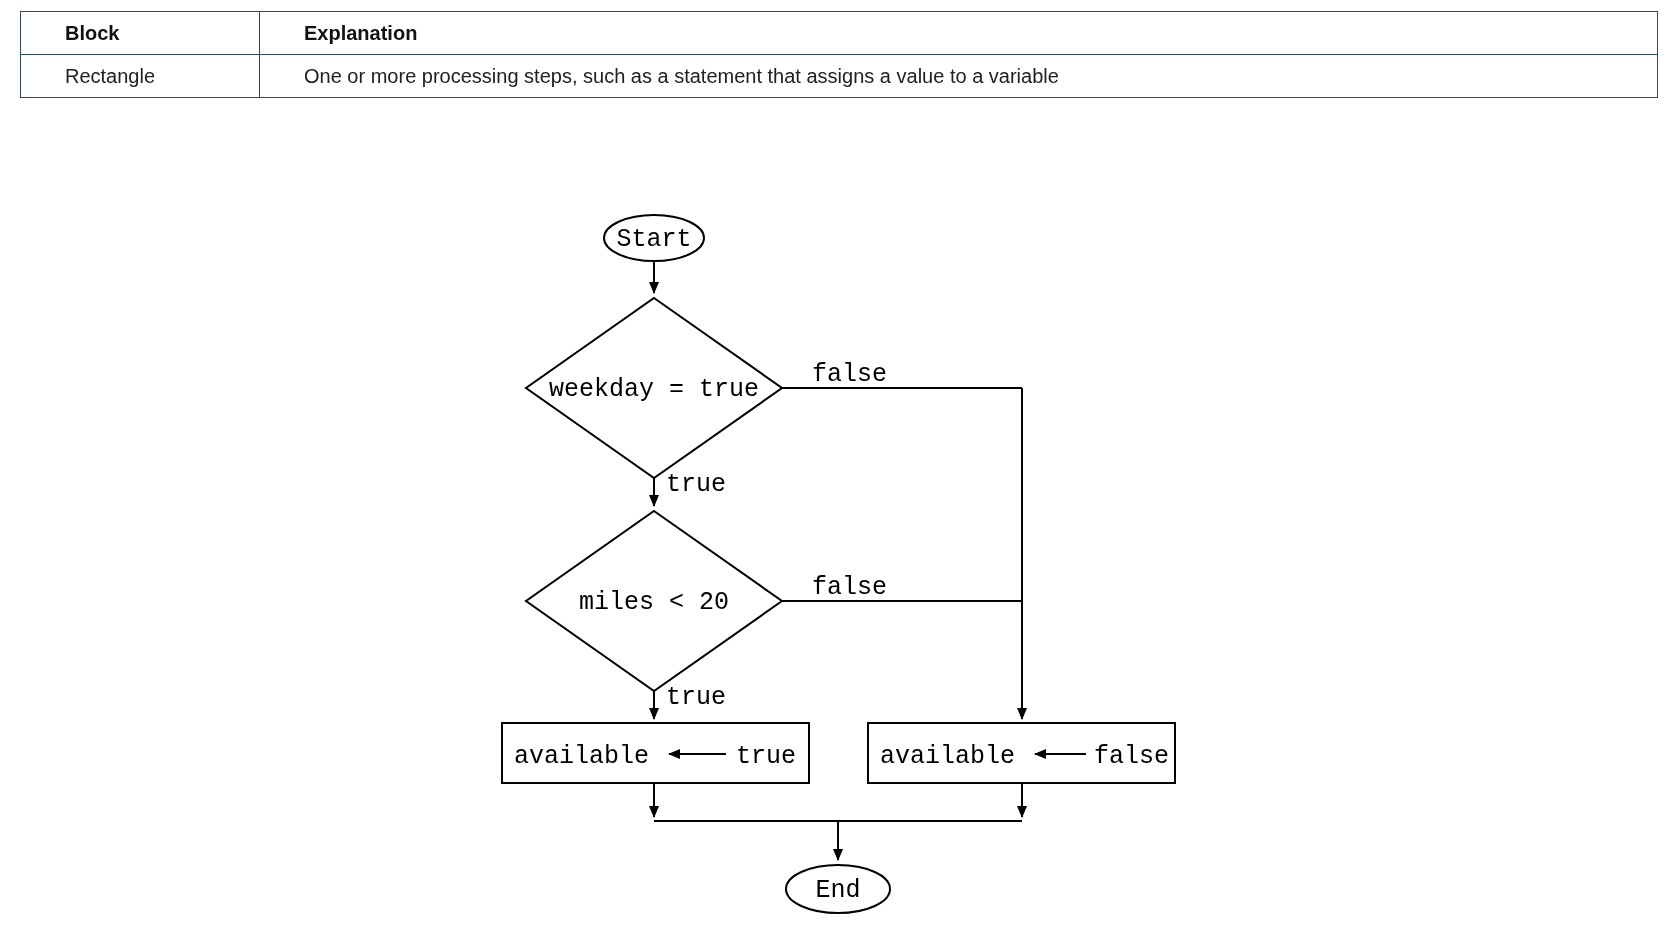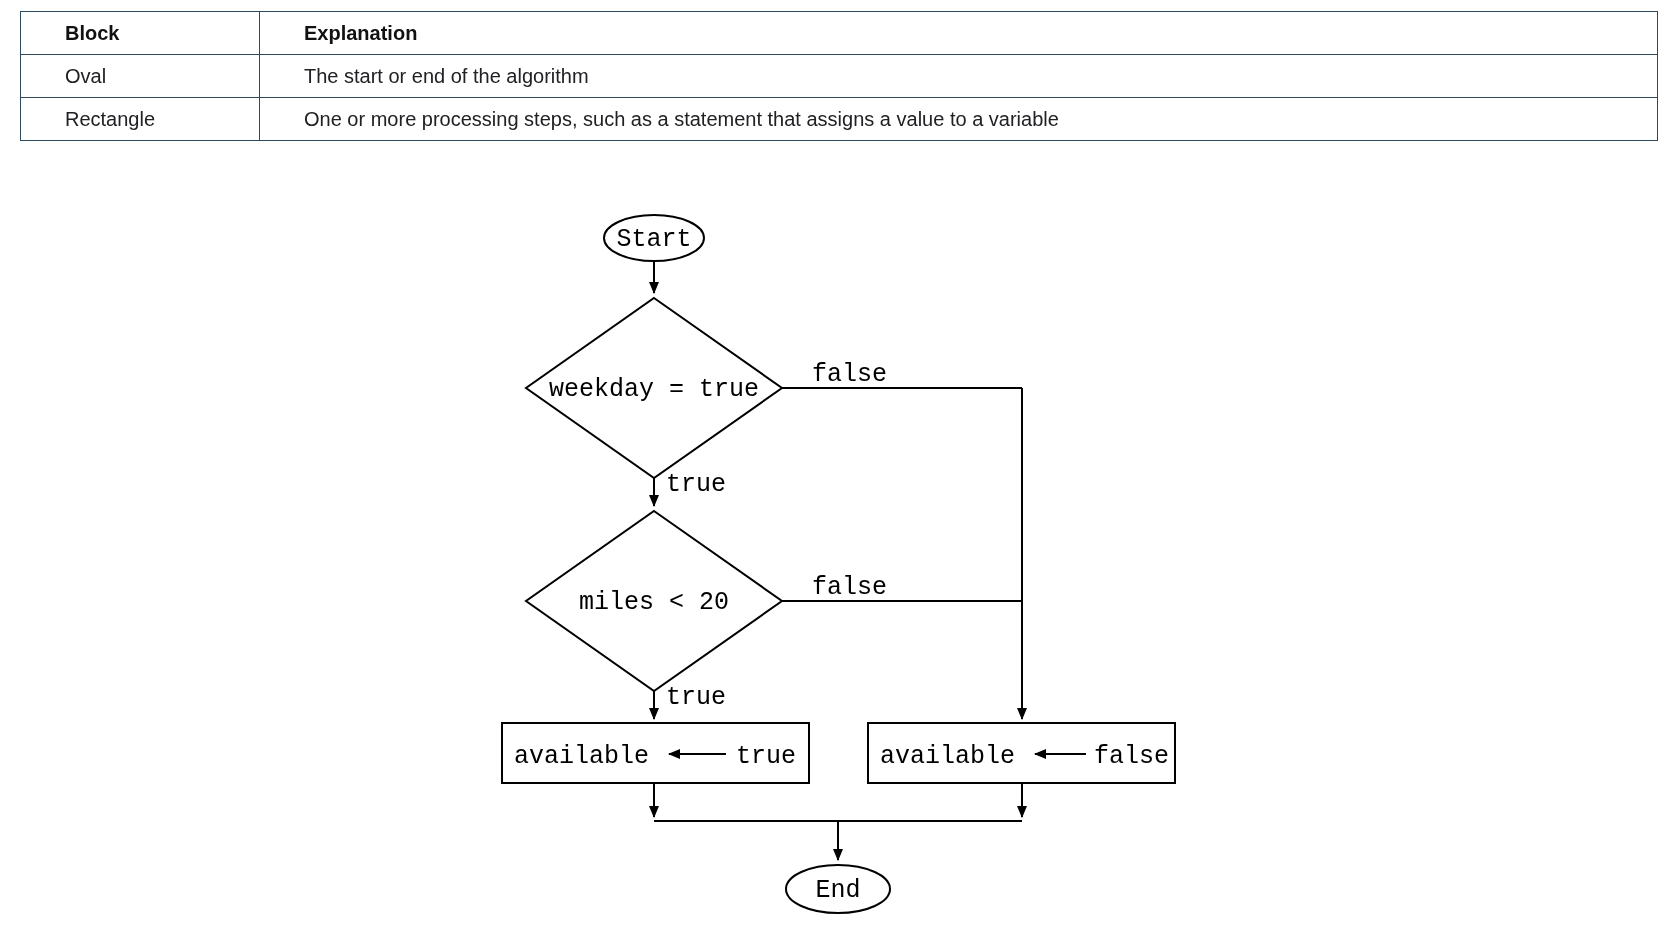--- a/index.html
+++ b/index.html
@@ -30,24 +30,20 @@
 <body>
 
 <div class="stage">
 
   <div class="legend-wrap">
     <table class="legend">
       <tbody>
           <tr>
         <th class="col-block">Block</th>
         <th>Explanation</th>
-      </tr>
-      <tr>
-        <td>Oval</td>
-        <td>The start or end of the algorithm</td>
       </tr>
       <tr>
         <td>Rectangle</td>
         <td>One or more processing steps, such as a statement that assigns a value to a variable</td>
       </tr>
     </tbody>
       </table>
   </div>
 
   <svg class="flow" width="1680" height="948" viewBox="0 0 1680 948">

